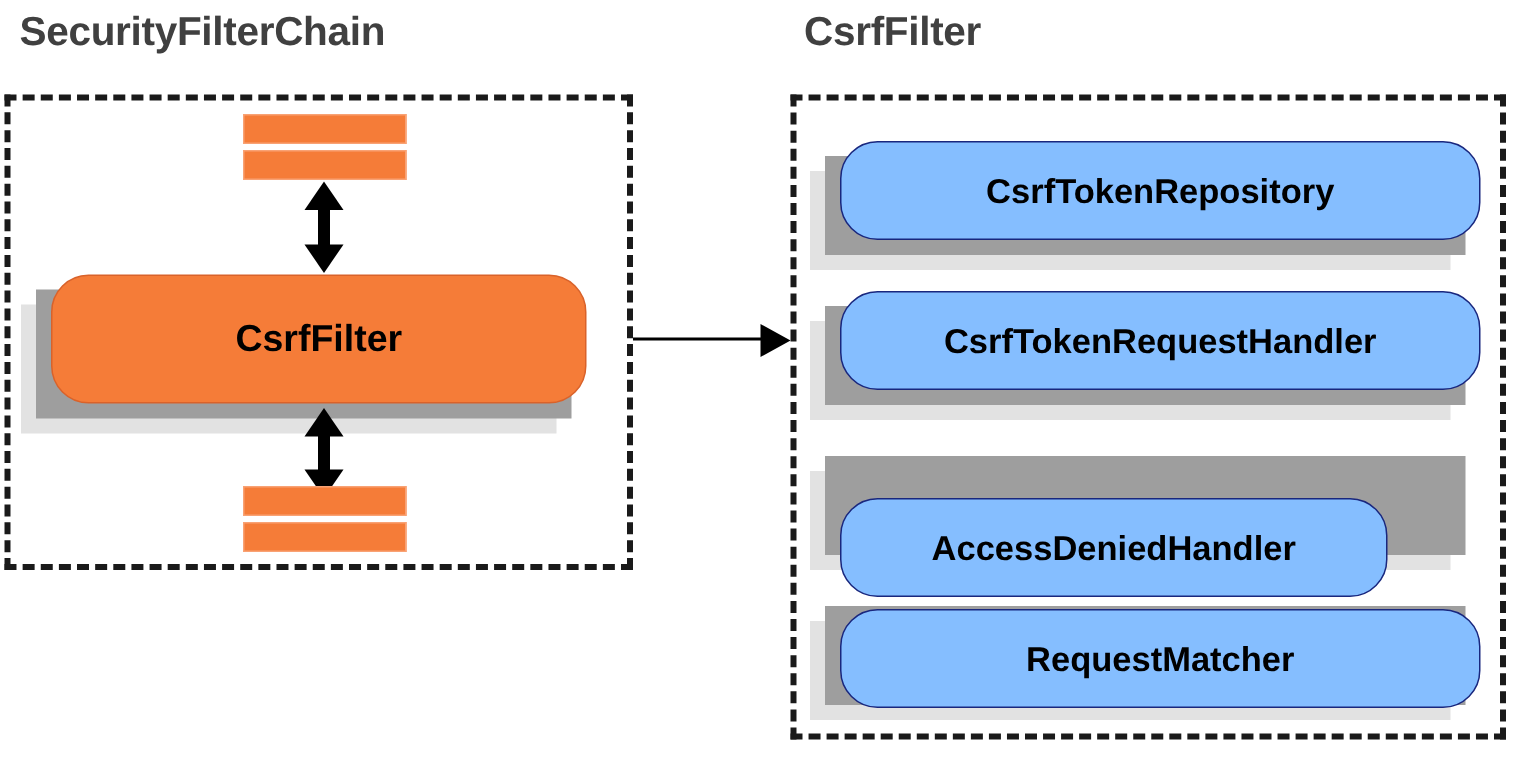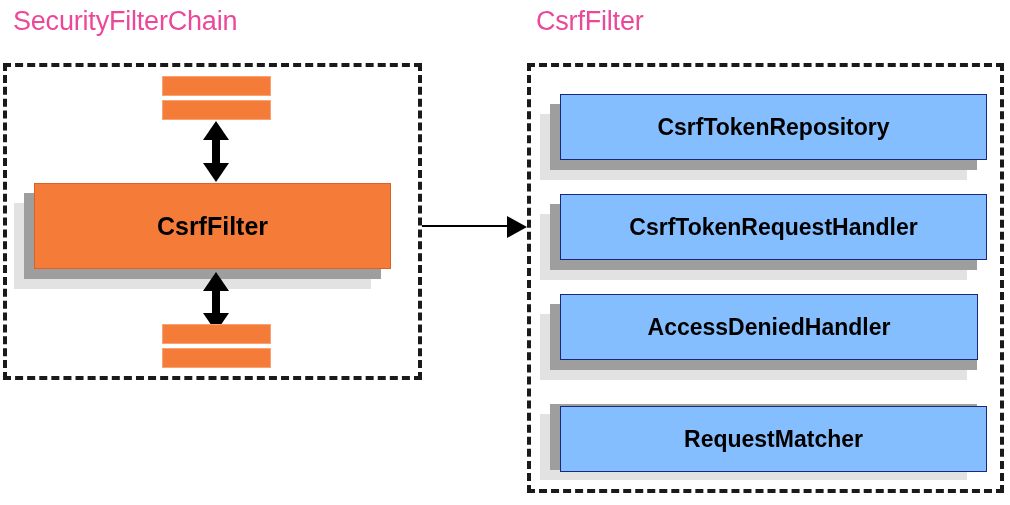--- a/index.html
+++ b/index.html
@@ -12,23 +12,23 @@
   }
   #canvas {
     position: relative;
     width: 1010px;
     height: 505px;
     background: #ffffff;
     overflow: hidden;
   }
   .panel-title {
     position: absolute;
-    font-weight: normal;
+    font-weight: bold;
     font-size: 27px;
-    color: #ec4899;
+    color: #404040;
     letter-spacing: -0.2px;
     white-space: nowrap;
     line-height: 1;
     text-align: center;
   }
   .dashed-box {
     position: absolute;
     box-sizing: border-box;
     border: 4px dashed #1a1a1a;
     background: transparent;
@@ -50,20 +50,21 @@
     background: #9e9e9e;
     left: -10px;
     top: 10px;
   }
   .stack .layer.face {
     left: 0;
     top: 0;
     display: flex;
     align-items: center;
     justify-content: center;
+    border-radius: 25px;
   }
   .stack .layer.face.orange {
     background: #f57c38;
     border: 1px solid #d9622a;
   }
   .stack .layer.face.blue {
     background: #85beff;
     border: 1px solid #19277e;
   }
   .stack .label {
@@ -171,21 +172,21 @@
     <div class="layer back" style="width:427px; height:66px;"></div>
     <div class="layer mid" style="width:427px; height:66px;"></div>
     <div class="layer face blue" style="width:427px; height:66px;">
       <span class="label">CsrfTokenRequestHandler</span>
     </div>
   </div>
 
   <div class="stack" style="left:560px; top:294px; width:427px; height:66px;">
     <div class="layer back" style="width:427px; height:66px;"></div>
     <div class="layer mid" style="width:427px; height:66px;"></div>
-    <div class="layer face blue" style="width:418px; height:66px;">
+    <div class="layer face blue" style="width:365px; height:66px;margin-top:38px;">
       <span class="label">AccessDeniedHandler</span>
     </div>
   </div>
 
   <div class="stack" style="left:560px; top:394px; width:427px; height:66px;">
     <div class="layer back" style="width:427px; height:66px;"></div>
     <div class="layer mid" style="width:427px; height:66px;"></div>
     <div class="layer face blue" style="width:427px; height:66px;margin-top:12px;">
       <span class="label">RequestMatcher</span>
     </div>

